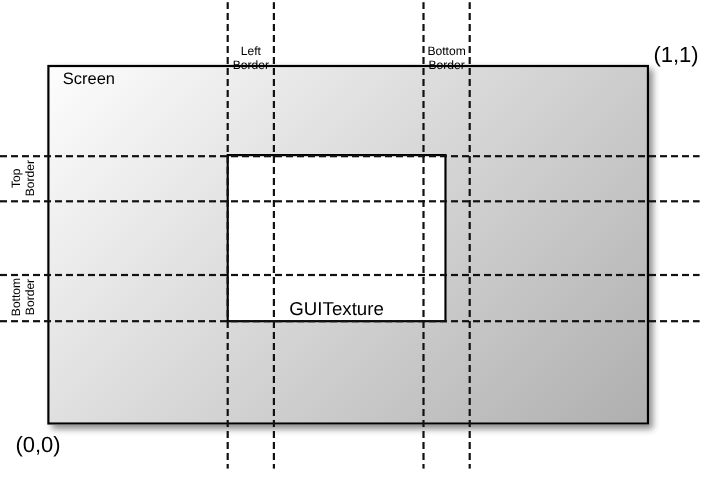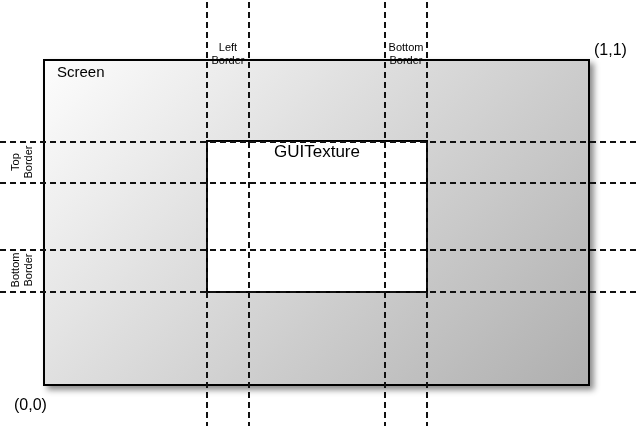--- a/index.html
+++ b/index.html
@@ -35,26 +35,26 @@
   }
   .screen-label{
     position:absolute;
     left:12px; top:1px;
     font-size:15px;
     line-height:20px;
   }
   .texture-rect{
     position:absolute;
     left:206px; top:140px;
-    width:222px; height:153px;
+    width:200px; height:153px;
     box-sizing:border-box;
     border:2px solid var(--border);
     background:var(--texture-fill);
     display:flex;
-    align-items:flex-start;
+    align-items:flex-end;
     justify-content:center;
   }
   .texture-label{
     font-size:17px;
   }
   .vline{
     position:absolute;
     top:2px;
     width:2px;
     height:424px;
@@ -81,21 +81,21 @@
     width:44px;
     height:26px;
     text-align:center;
     font-size:11px;
     line-height:13px;
     transform:rotate(-90deg);
     transform-origin:center;
   }
   .coord-label{
     position:absolute;
-    font-size:16px;
+    font-size:20px;
     line-height:18px;
   }
 </style>
 </head>
 <body>
 
 <div class="canvas">
 
   <div class="screen-rect">
     <span class="screen-label">Screen</span>

